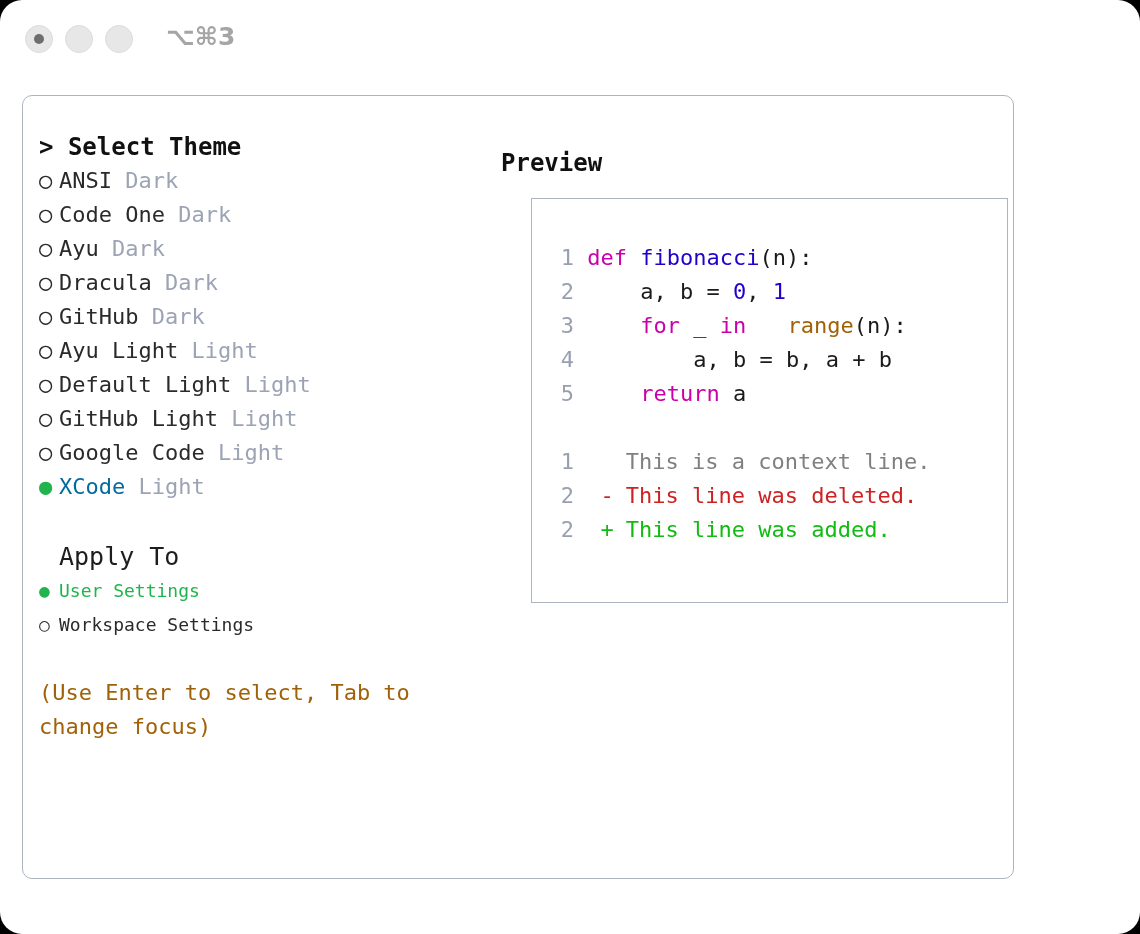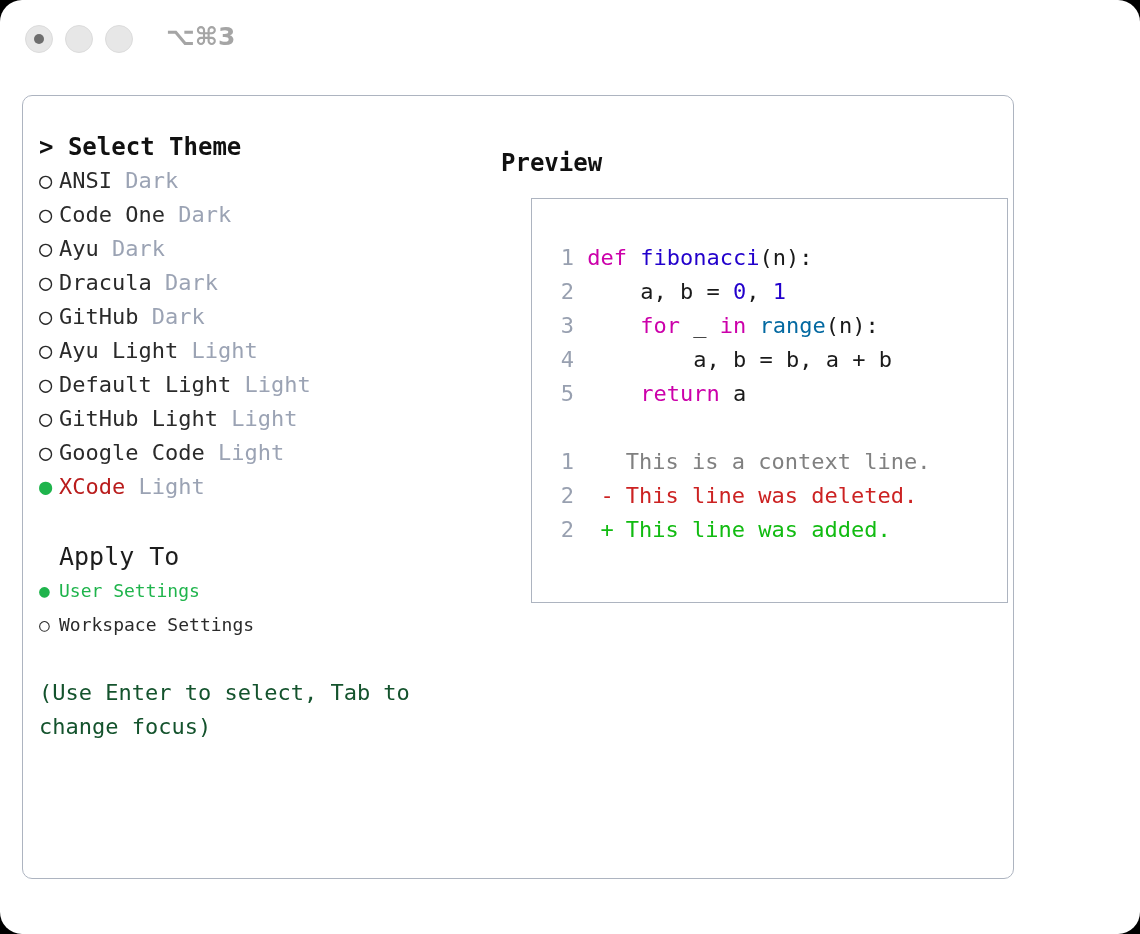--- a/index.html
+++ b/index.html
@@ -104,21 +104,21 @@
     line-height: 34px;
     color: #2a2a2a;
     white-space: pre;
   }
   .bullet {
     display: inline-block;
     width: 20px;
     color: #2a2a2a;
   }
   .theme-row.selected .bullet { color: #1fb44c; }
-  .theme-row.selected .theme-name { color: #b91c1c; text-align: center; }
+  .theme-row.selected .theme-name { color: #0369a1; text-align: center; }
   .theme-name { color: #2a2a2a; }
   .theme-kind { color: #9ba3b4; }
 
   .section-gap { height: 36px; }
 
   #apply-heading {
     font-size: 25px;
     line-height: 34px;
     color: #1d1d1d;
     padding-left: 20px;
@@ -130,21 +130,21 @@
     color: #2a2a2a;
     white-space: pre;
   }
   .apply-row.selected .bullet { color: #1fb44c; }
   .apply-row.selected .apply-label { color: #1fb44c; }
 
   #hint {
     margin-top: 34px;
     font-size: 22px;
     line-height: 34px;
-    color: #14532d;
+    color: #a16207;
     width: 400px;
   }
 
   
   #preview-box {
     position: absolute;
     left: 30px;
     top: 52px;
     width: 477px;
     height: 405px;
@@ -164,21 +164,21 @@
     white-space: pre;
   }
   .lineno {
     display: inline-block;
     width: 22px;
     text-align: right;
     color: #98a0b0;
   }
   .kw       { color: #cc00aa; }
   .fnname   { color: #2200cc; }
-  .builtin  { color: #0369a1; }
+  .builtin  { color: #a16207; margin-left: 28px; }
   .num      { color: #2200cc; }
   .plain    { color: #1a1a1a; }
 
   .blank-line { height: 34px; }
 
   .diff-ctx { color: #808080; }
   .diff-del { color: #cc2222; }
   .diff-add { color: #11bb11; }
   .diff-marker { display: inline-block; width: 12px; }
 </style>

